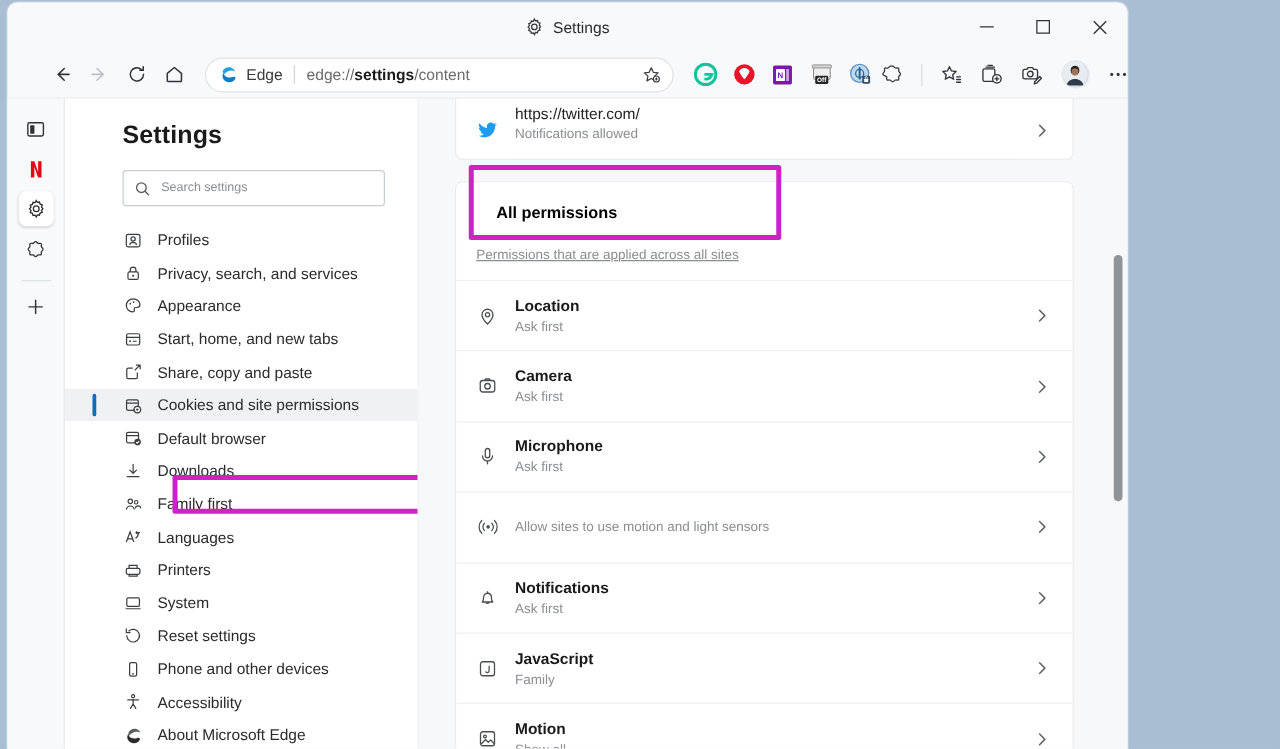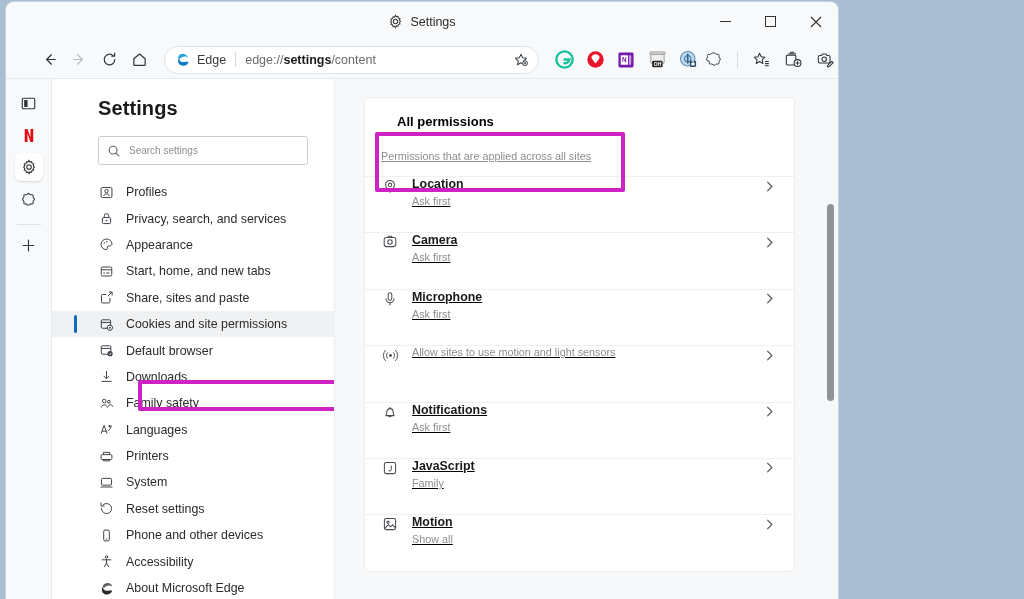--- a/index.html
+++ b/index.html
@@ -11,21 +11,21 @@
   }
   #app {
     position: absolute; inset: 0;
     background: #a9bed2;
   }
 
   
   .window {
     position: absolute;
     left: 6px; top: 2px;
-    width: 832px; height: 597px;
+    width: 896px; height: 597px;
     background: #f7f9fb;
     border-top-left-radius: 8px;
     border-top-right-radius: 8px;
     overflow: hidden;
     box-shadow: 0 0 0 1px #c4d2de;
   }
 
   
   .titlebar {
     position: relative;
@@ -232,25 +232,24 @@
 
   .section-head {
     padding: 16px 16px 14px 16px;
     background: #fff;
   }
   .section-title { font-size: 13px; font-weight: 600; color: #000000; margin-left: 16px; }
   .section-sub { font-size: 10.8px; color: #8a8d91; margin-top: 21px; text-decoration: underline; }
 
   .perm-row {
     height: 56.4px;
-    display: flex; align-items: flex-start;
+    display: flex; align-items: center;
     padding: 0 16px 0 16px;
     border-top: 1px solid #f0f0f0;
     background: #fff;
-    text-decoration: underline;
   }
   .perm-ico {
     width: 18px; height: 18px; margin-right: 13px; flex: 0 0 auto;
     display: flex; align-items: center; justify-content: center;
     color: #4a4e52;
   }
   .perm-txt { display: flex; flex-direction: column; gap: 4px; }
   .perm-name { font-size: 12.4px; font-weight: 600; color: #1a1a1a; }
   .perm-sub { font-size: 10.8px; color: #8a8d91; }
 
@@ -535,21 +534,21 @@
             <span class="ni-label">Start, home, and new tabs</span>
           </div>
 
           <div class="nav-item">
             <span class="ni-ico">
               <svg width="15" height="15" viewBox="0 0 16 16" fill="none" stroke="#3b3f44" stroke-width="1.05" stroke-linejoin="round">
                 <path d="M11.6 8.6v4a1.2 1.2 0 0 1-1.2 1.2H3.8a1.2 1.2 0 0 1-1.2-1.2V6a1.2 1.2 0 0 1 1.2-1.2h4"></path>
                 <path d="M9.4 6.6l4.4-4.4M10.4 2.2h3.6v3.6"></path>
               </svg>
             </span>
-            <span class="ni-label">Share, sites and paste</span>
+            <span class="ni-label">Share, copy and paste</span>
           </div>
 
           <div class="nav-item selected">
             <span class="ni-ico">
               <svg width="15" height="15" viewBox="0 0 16 16" fill="none" stroke="#3b3f44" stroke-width="1.05">
                 <rect x="2.4" y="3" width="10" height="9" rx="1.3"></rect>
                 <path d="M2.4 5.8h10"></path>
                 <circle cx="11.6" cy="11.4" r="2.8" fill="#fff"></circle>
                 <circle cx="11.6" cy="11.4" r="1" fill="#3b3f44" stroke="none"></circle>
                 <path d="M11.6 8.2v.8M11.6 13.8v.8M8.4 11.4h.8M14 11.4h.8" stroke-width=".9"></path>
@@ -581,21 +580,21 @@
 
           <div class="nav-item">
             <span class="ni-ico">
               <svg width="15" height="15" viewBox="0 0 16 16" fill="none" stroke="#3b3f44" stroke-width="1">
                 <circle cx="5.6" cy="5.4" r="1.9"></circle>
                   <circle cx="10.6" cy="6.2" r="1.5"></circle>
                 <path d="M2.2 12.4c.4-2 1.7-3 3.4-3s3 1 3.4 3"></path>
                 <path d="M9.8 11.4c.4-1.4 1.3-2.1 2.5-2.1s2 .7 2.3 2.1"></path>
               </svg>
             </span>
-            <span class="ni-label">Family safety</span>
+            <span class="ni-label">Family first</span>
           </div>
 
           <div class="nav-item">
             <span class="ni-ico">
               <svg width="15" height="15" viewBox="0 0 16 16" fill="none" stroke="#3b3f44" stroke-width="1.05">
                 <path d="M2.2 12.4L5.4 3.6l3.2 8.8M3.3 9.8h4.3"></path>
                 <path d="M11 3.2v2.4M10 4.4h3.8M12.6 4.4c-.2 2.4-1.2 4-2.6 4.8"></path>
               </svg>
             </span>
             <span class="ni-label">Languages</span>
@@ -662,20 +661,38 @@
           </div>
 
         </div>
 
         <div class="annot" id="annot-sidebar" style="border-color: rgb(207, 34, 198);"></div>
       </div>
 
       <div class="content">
         <div class="content-inner">
 
+          <div class="card" style="margin-top:-24px;">
+            <div class="site-row" style="height:72px;align-items:flex-end;padding-bottom:14px;">
+              <span class="site-ico">
+                <svg width="16" height="16" viewBox="0 0 16 16">
+                  <path d="M15 3.4c-.5.3-1.1.5-1.7.6.6-.4 1.1-1 1.3-1.7-.6.3-1.2.6-1.9.7A3 3 0 0 0 7.6 5.7c0 .2 0 .5.1.7A8.4 8.4 0 0 1 1.6 2.6a3 3 0 0 0 .9 4 2.9 2.9 0 0 1-1.3-.4 3 3 0 0 0 2.4 2.9c-.4.1-.9.1-1.3.1a3 3 0 0 0 2.8 2.1A6 6 0 0 1 1 12.6a8.4 8.4 0 0 0 4.5 1.3c5.5 0 8.5-4.5 8.5-8.5v-.4c.6-.4 1.1-1 1.5-1.6z" fill="#1d9bf0"></path>
+                </svg>
+              </span>
+              <span class="site-txt">
+                <span class="site-name">https://twitter.com/</span>
+                <span class="site-sub">Notifications allowed</span>
+              </span>
+              <span class="chev">
+                <svg width="13" height="13" viewBox="0 0 14 14" fill="none" stroke="currentColor" stroke-width="1.25" stroke-linecap="round" stroke-linejoin="round">
+                    <path d="M5 2.4L9.6 7 5 11.6"></path>
+                  </svg>
+              </span>
+            </div>
+          </div>
 
           <div class="card" style="margin-top:19px;">
             <div class="section-head">
               <div class="section-title">All permissions</div>
               <div class="section-sub">Permissions that are applied across all sites</div>
             </div>
 
             <div class="perm-row">
               <span class="perm-ico">
                 <svg width="16" height="16" viewBox="0 0 16 16" fill="none" stroke="currentColor" stroke-width="1.05">

